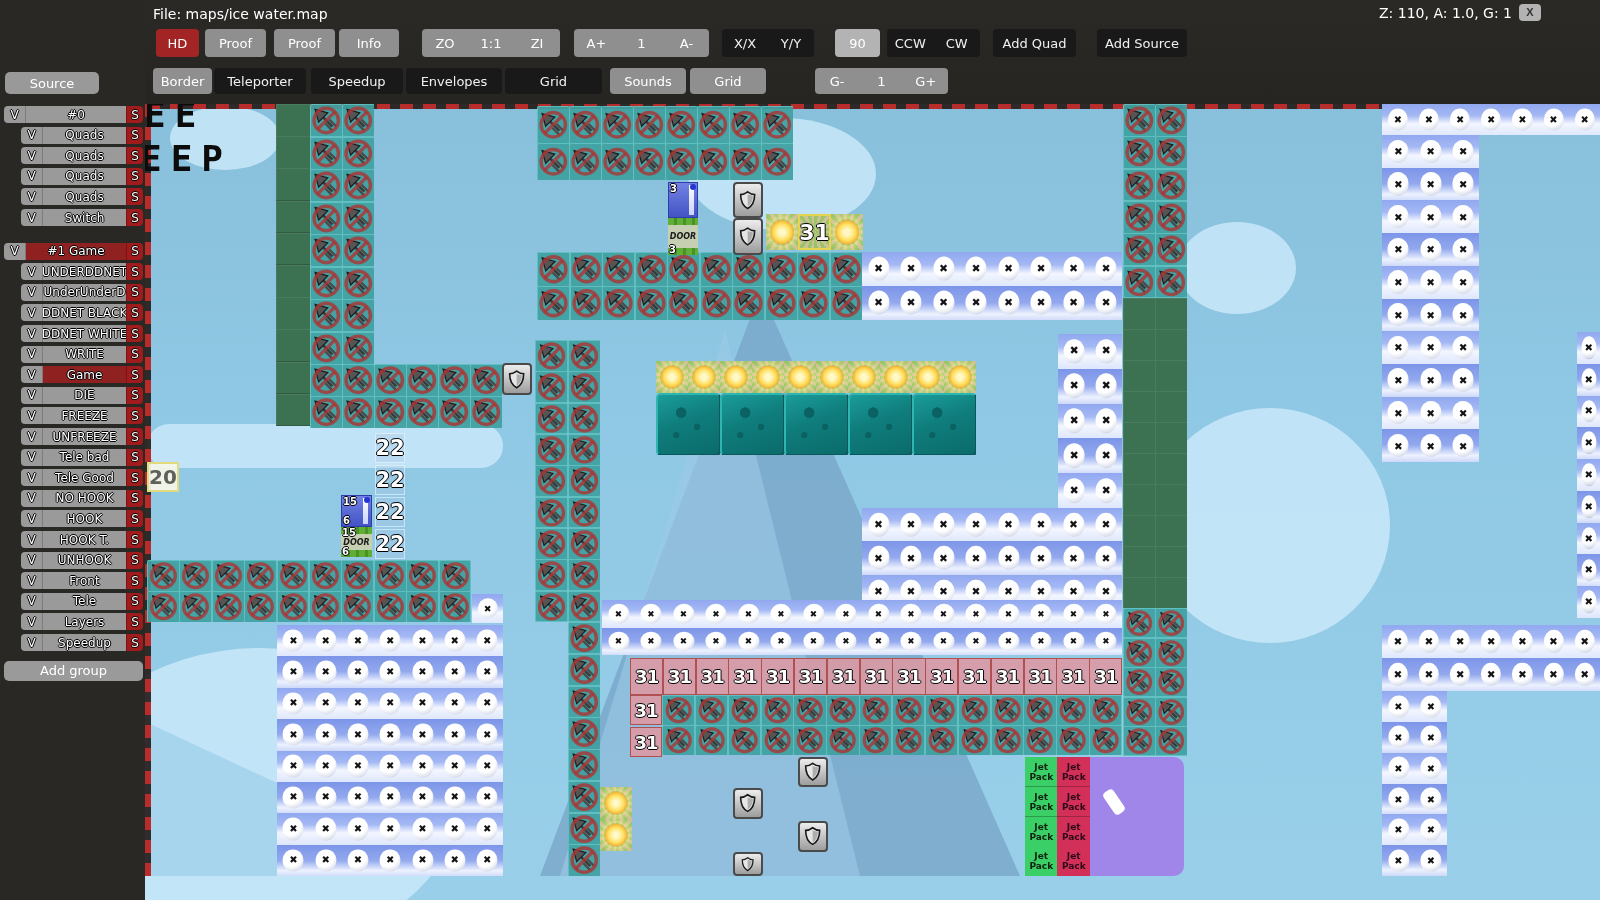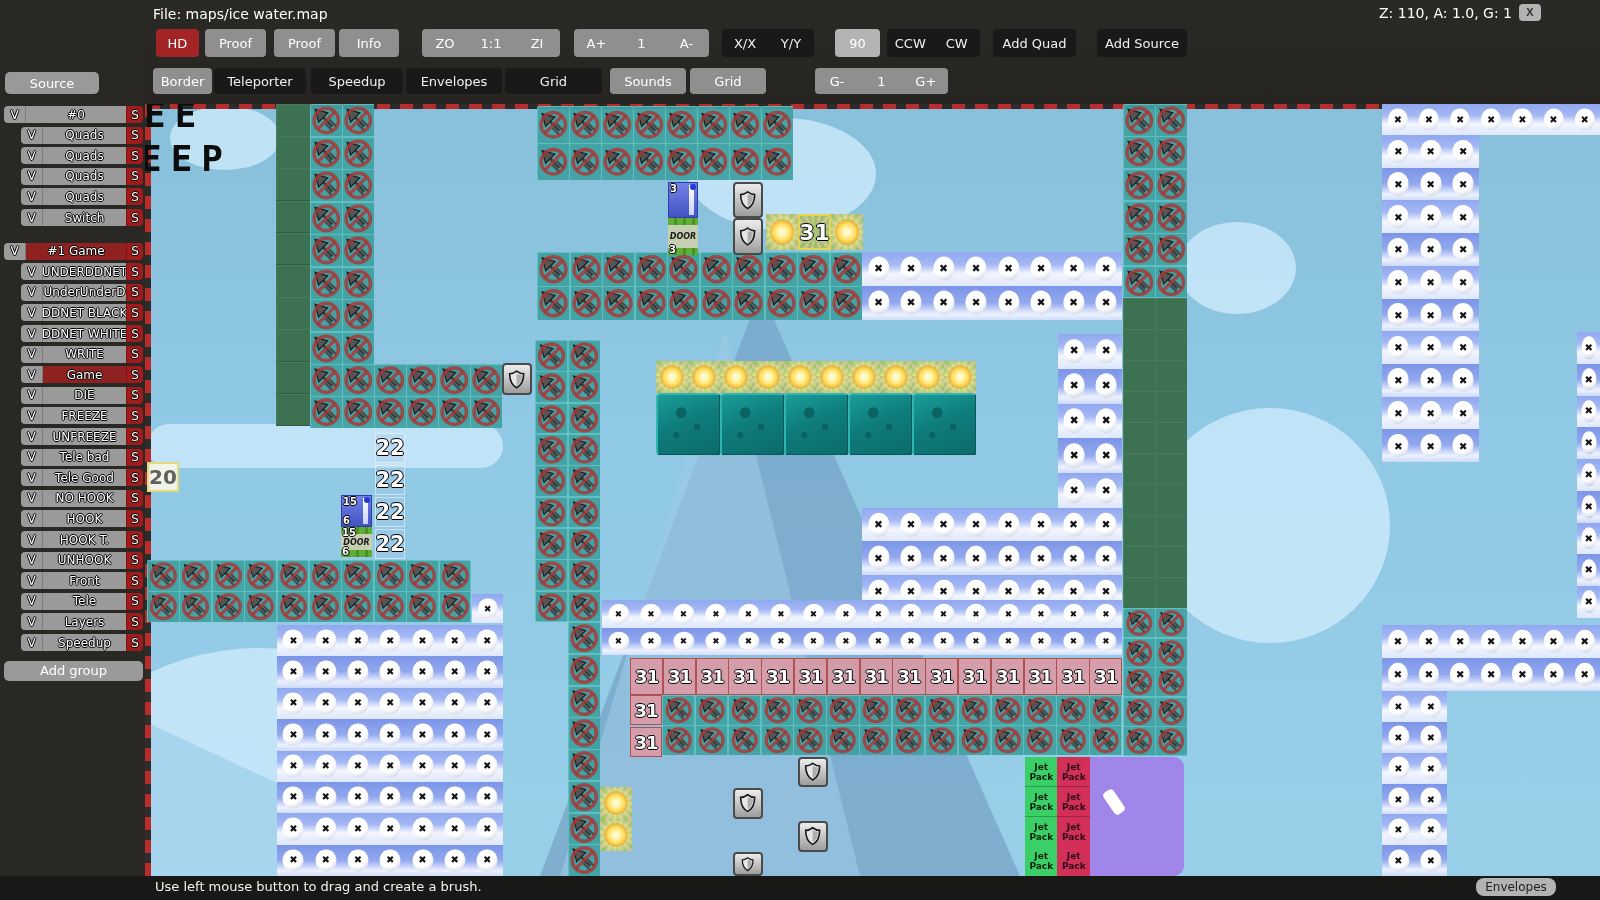--- a/index.html
+++ b/index.html
@@ -2302,17 +2302,13 @@
         </div>
         <div class="lrow" style="left: 21px; top: 634px; width: 122px; height: 17px;">
           <div class="vcell ot">V</div>
           <div class="lbl ot">Speedup</div>
           <div class="scell ot">S</div>
         </div>
       </div>
     <button id="add-group" style="top: 660.6px;">Add group</button>
   </div>
 
-  <div class="statusbar">
-    <span class="hint">Use left mouse button to drag and create a brush.</span>
-    <button id="env-btn">Envelopes</button>
-  </div>
 </div>
 
 </body></html>

